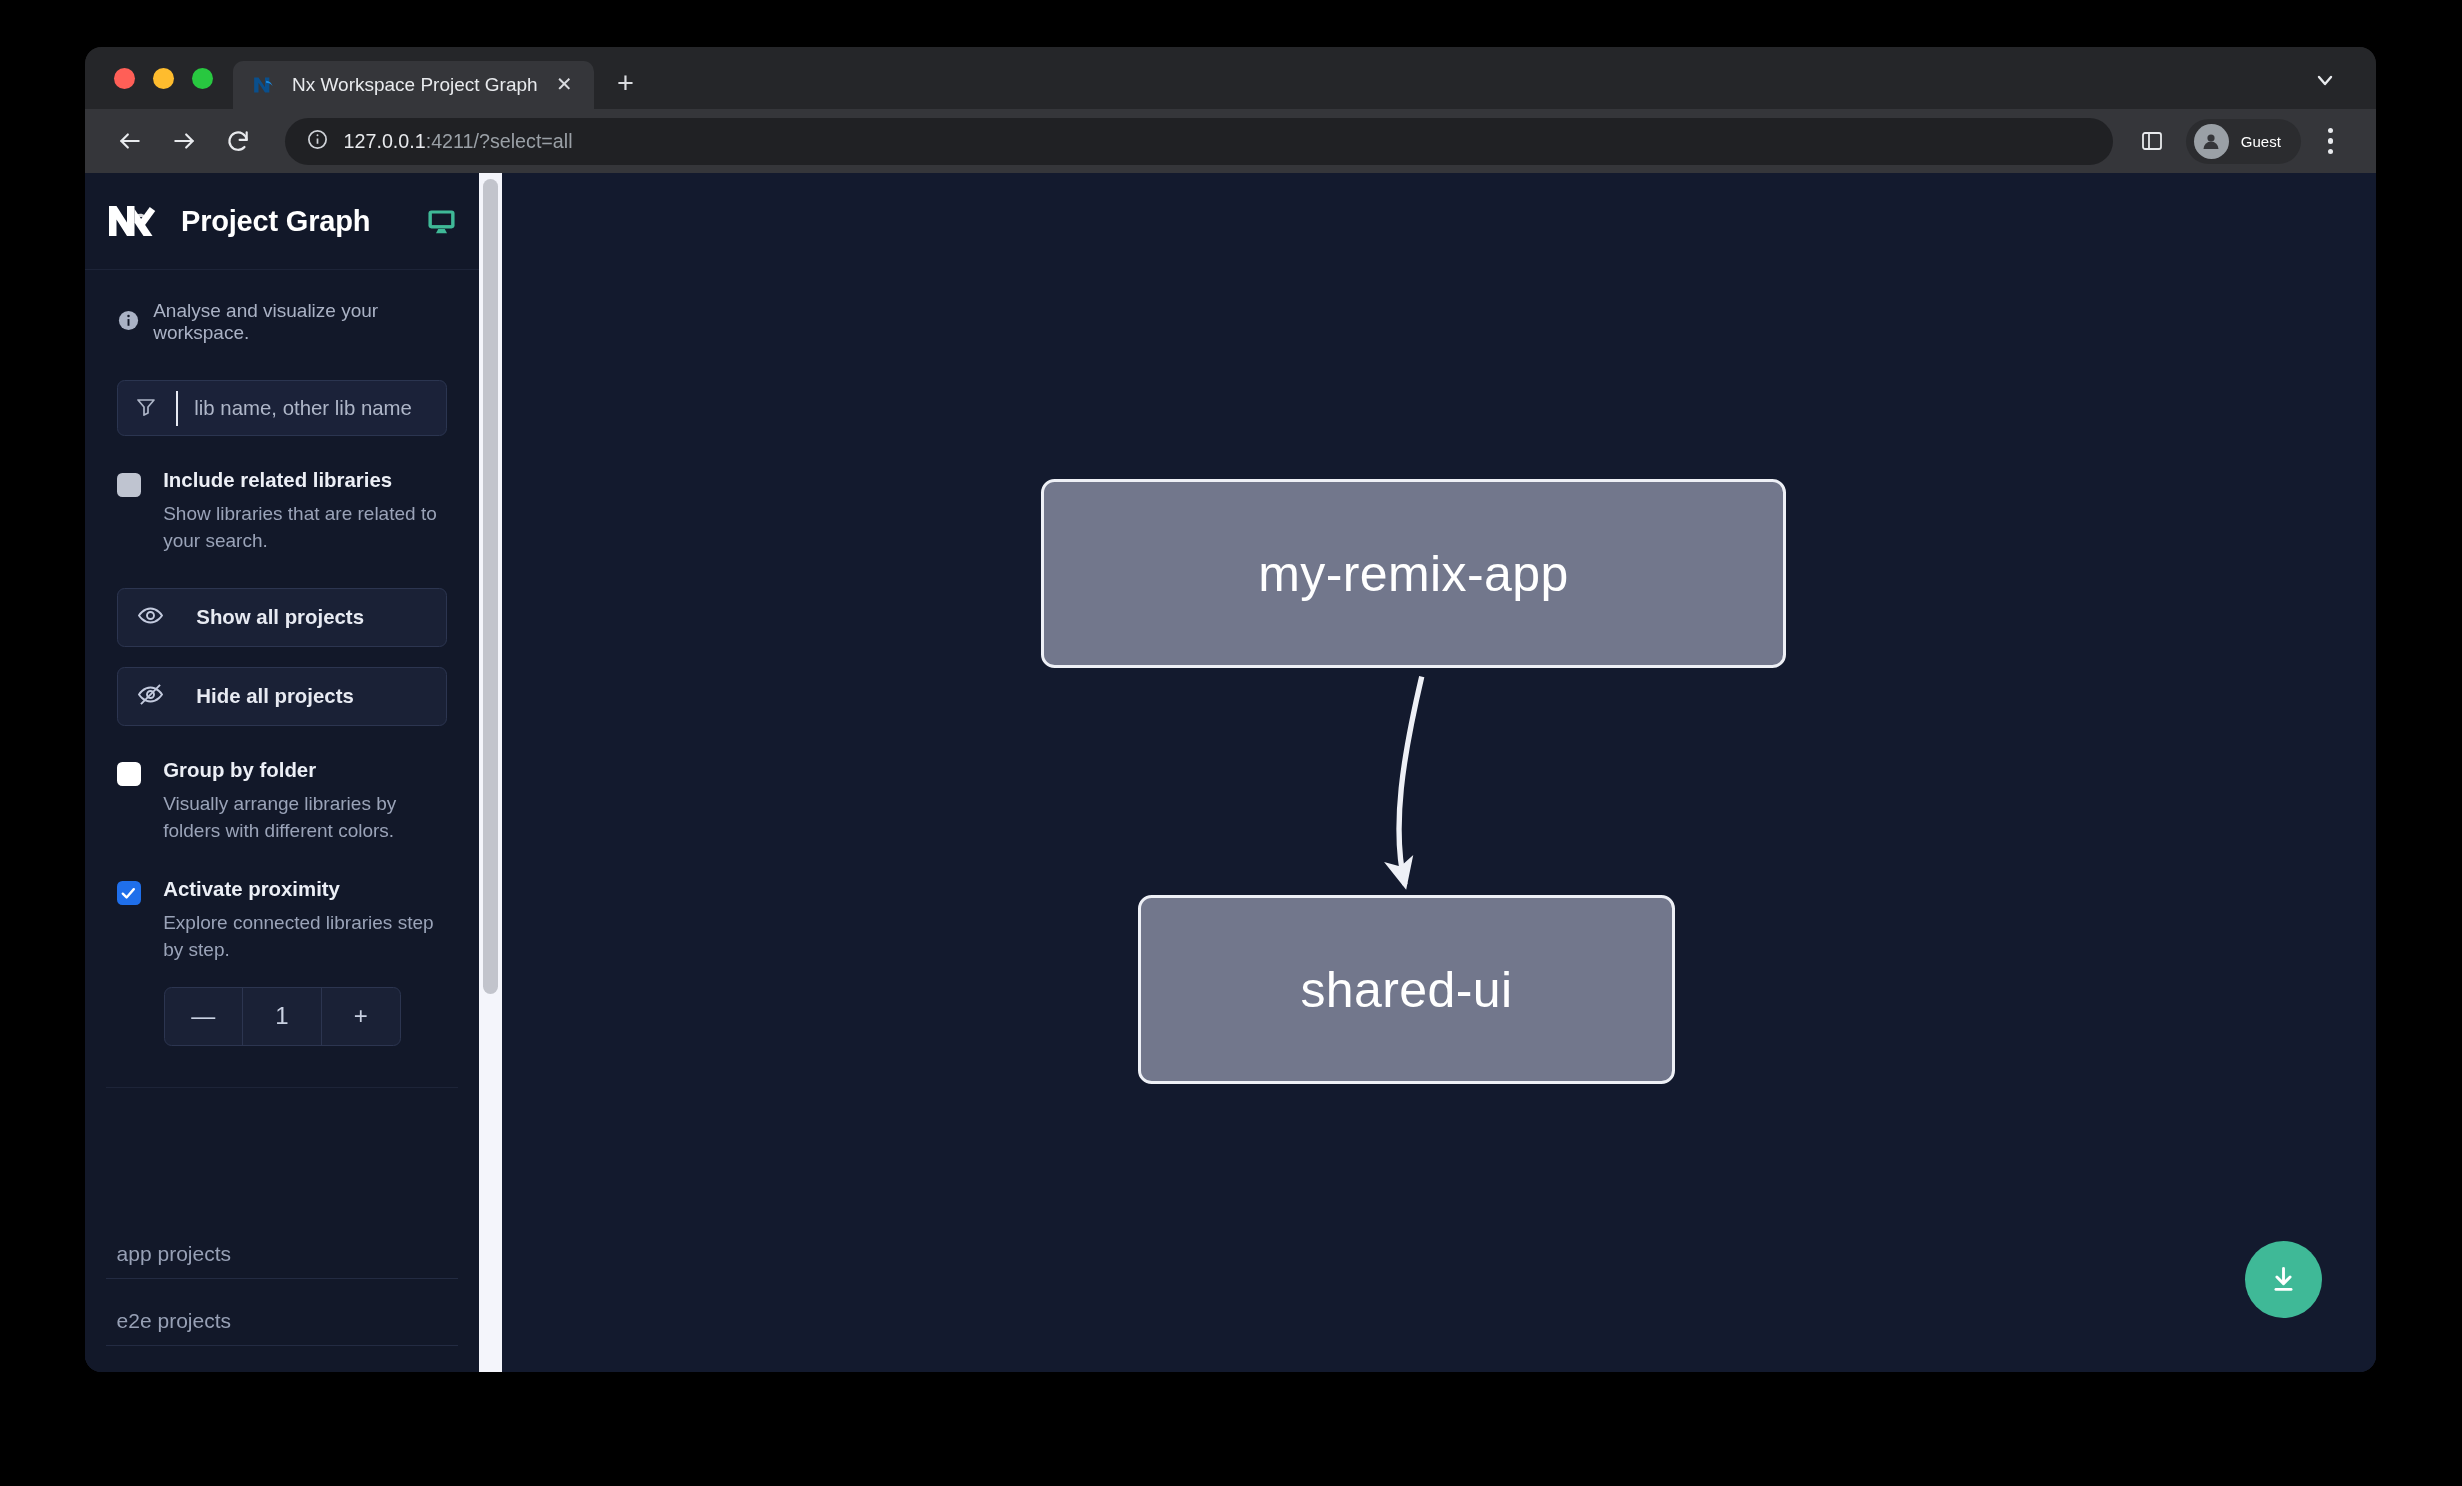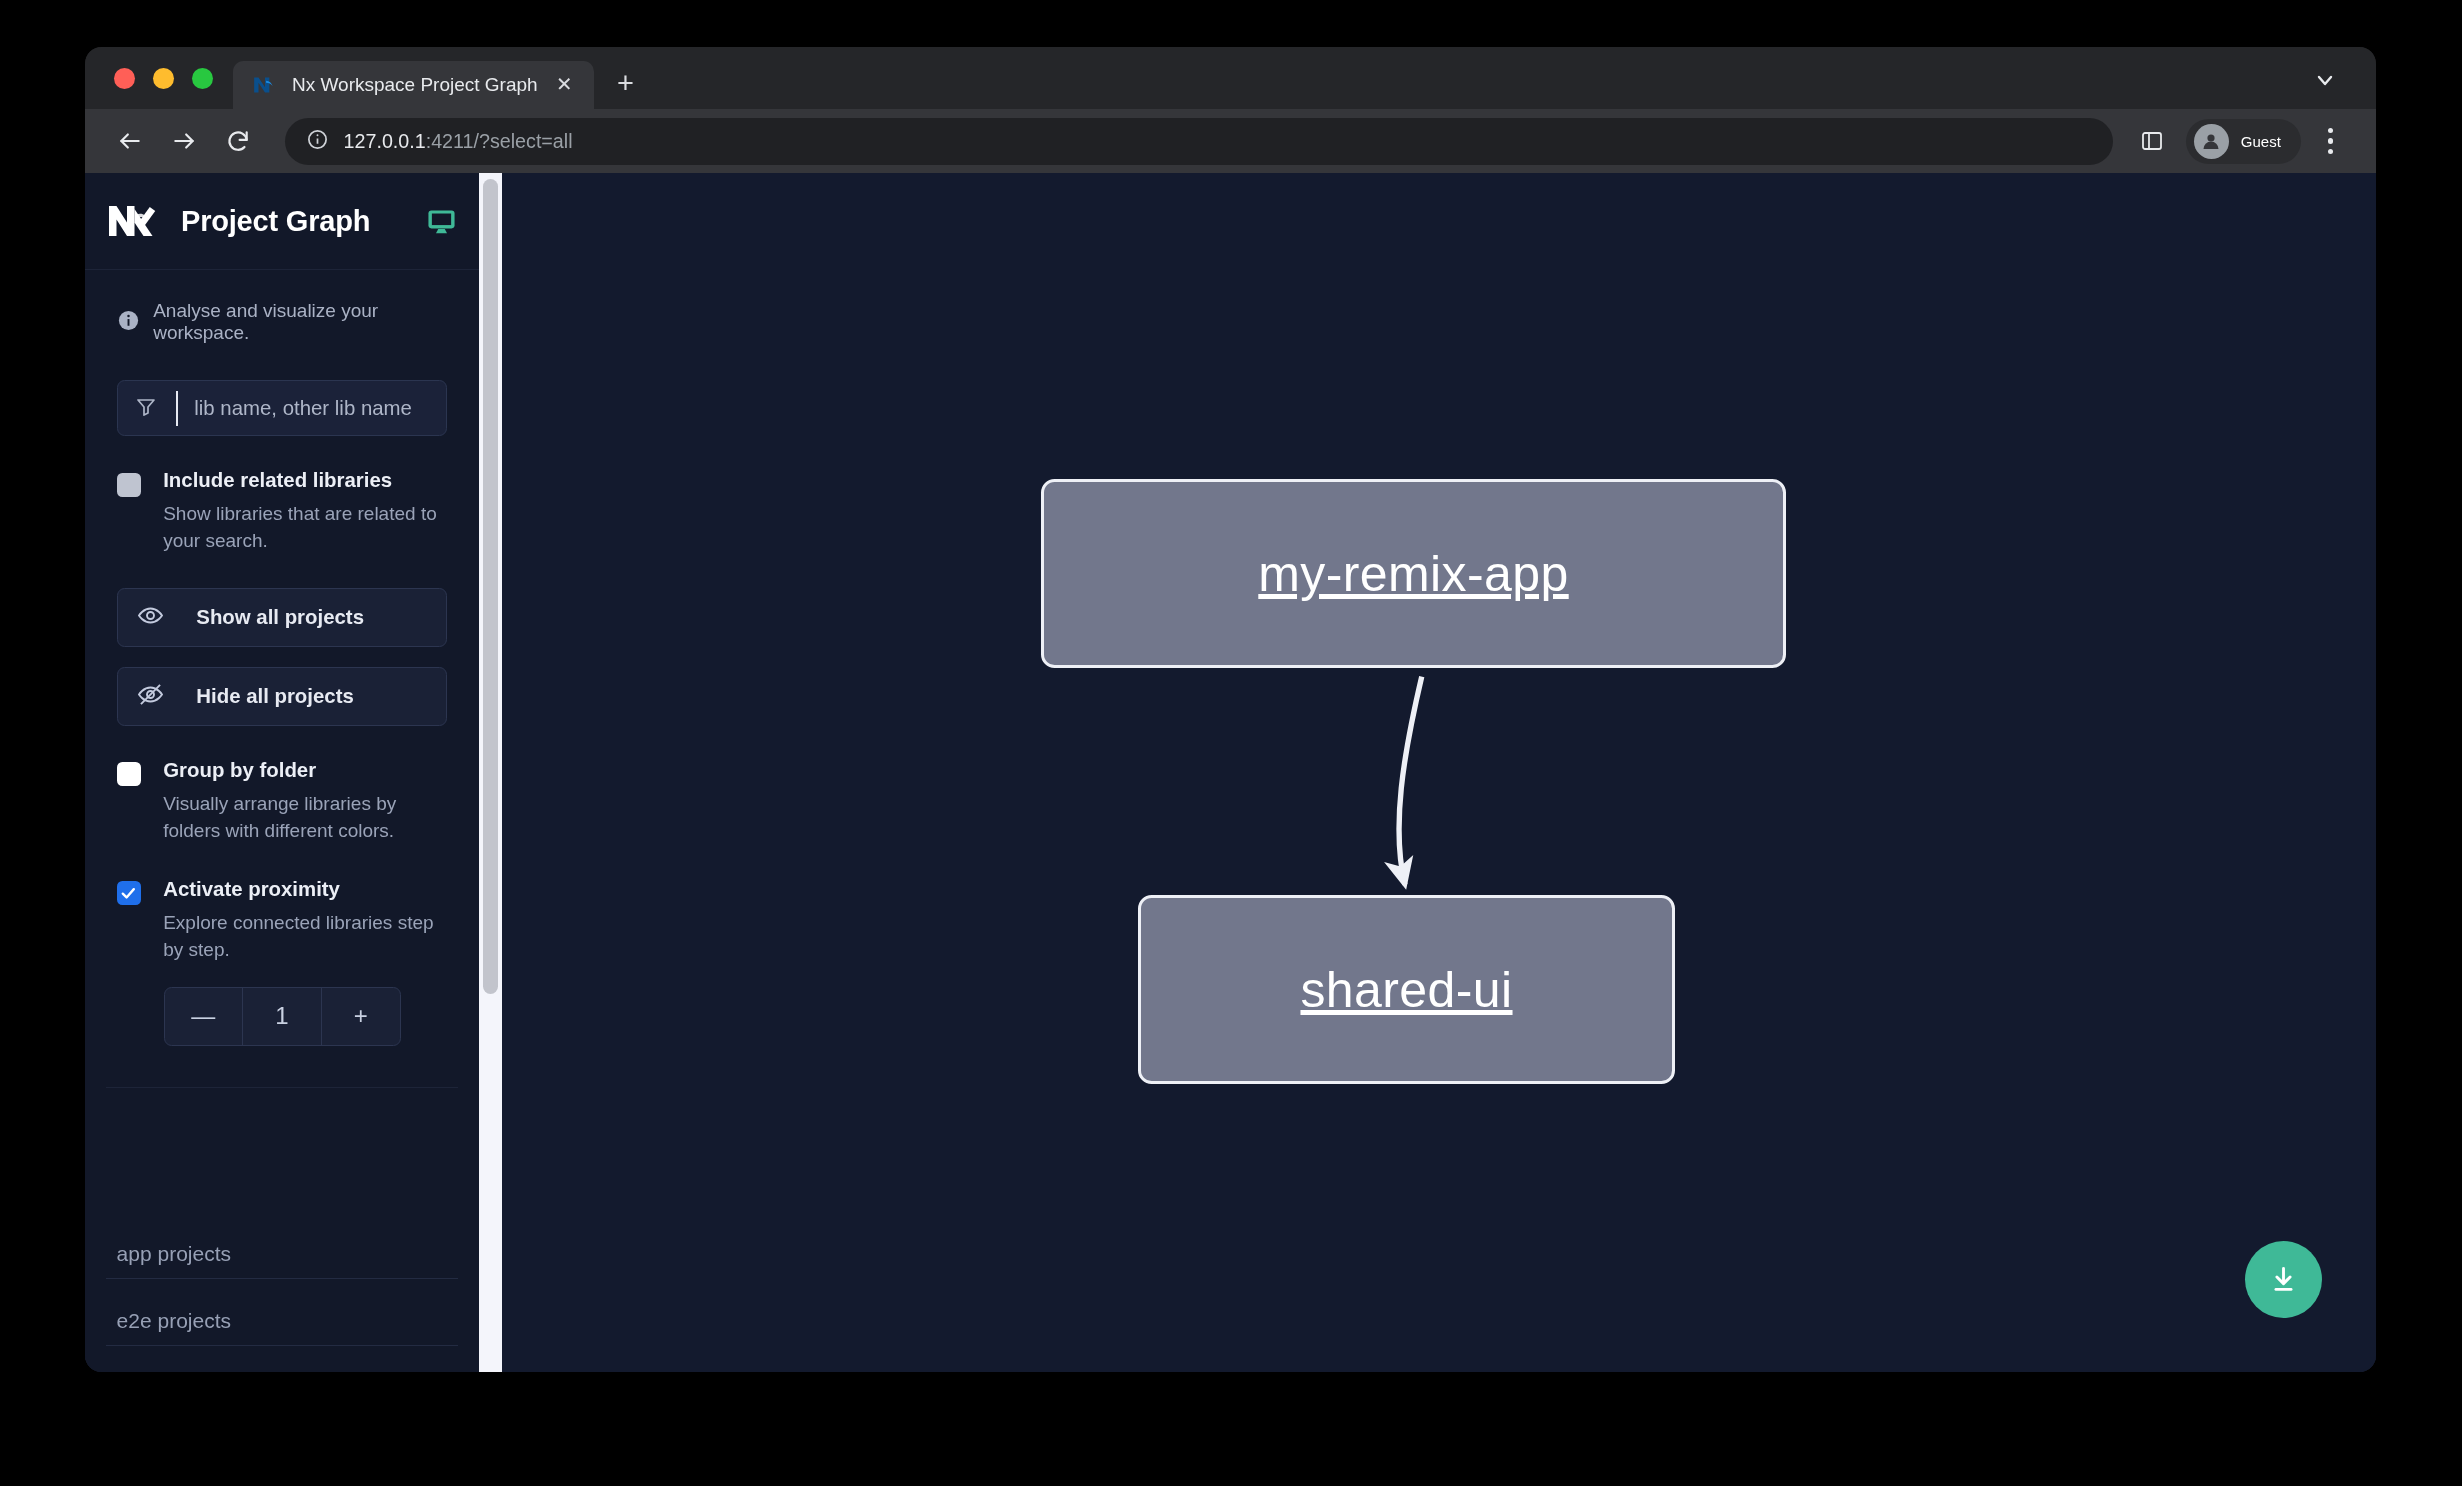--- a/index.html
+++ b/index.html
@@ -283,21 +283,20 @@
   }
   .node {
     position: absolute;
     background: #72778c;
     border: 3.8px solid #eef0f6;
     border-radius: 13.6px;
     display: flex; align-items: center; justify-content: center;
     color: #ffffff;
     font-size: 50px;
     letter-spacing: 0.4px;
-    text-decoration: underline;
   }
   #node-0 { left: 562px; top: 306px; width: 745px; height: 189px; }
   #node-1 { left: 659px; top: 722px; width: 537px; height: 189px; }
   .edge-layer { position: absolute; inset: 0; }
 
   .fab {
     position: absolute;
     right: 54px; bottom: 54px;
     width: 77px; height: 77px;
     border-radius: 50%;

